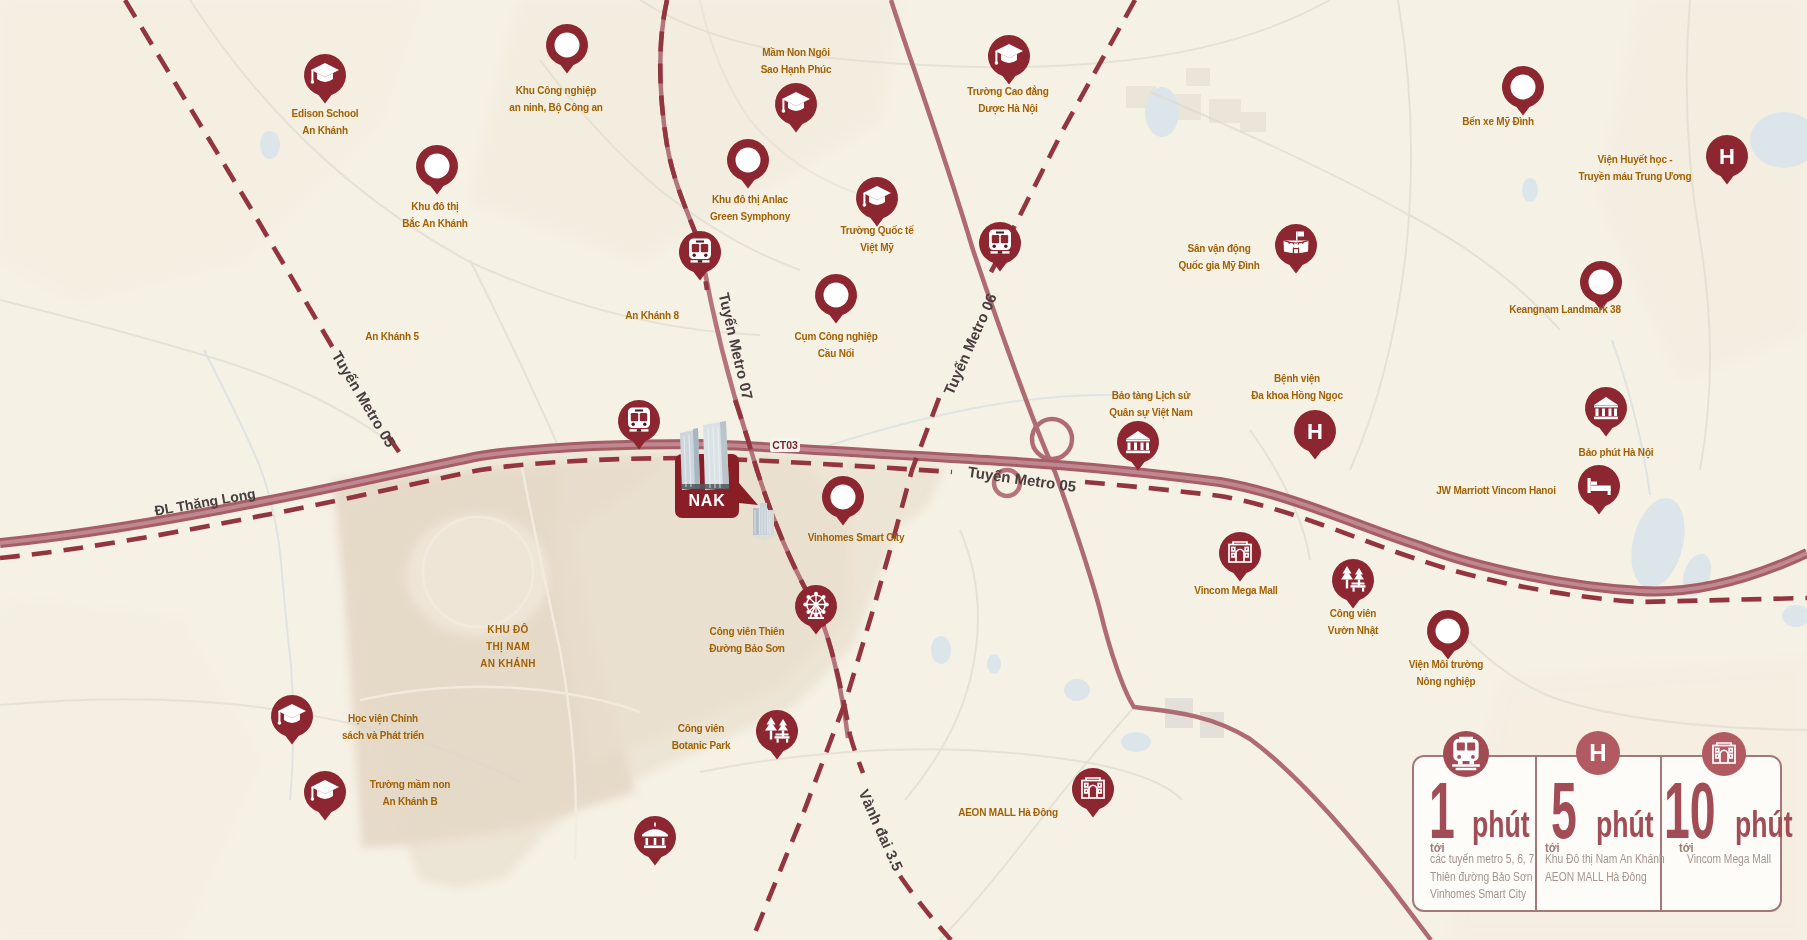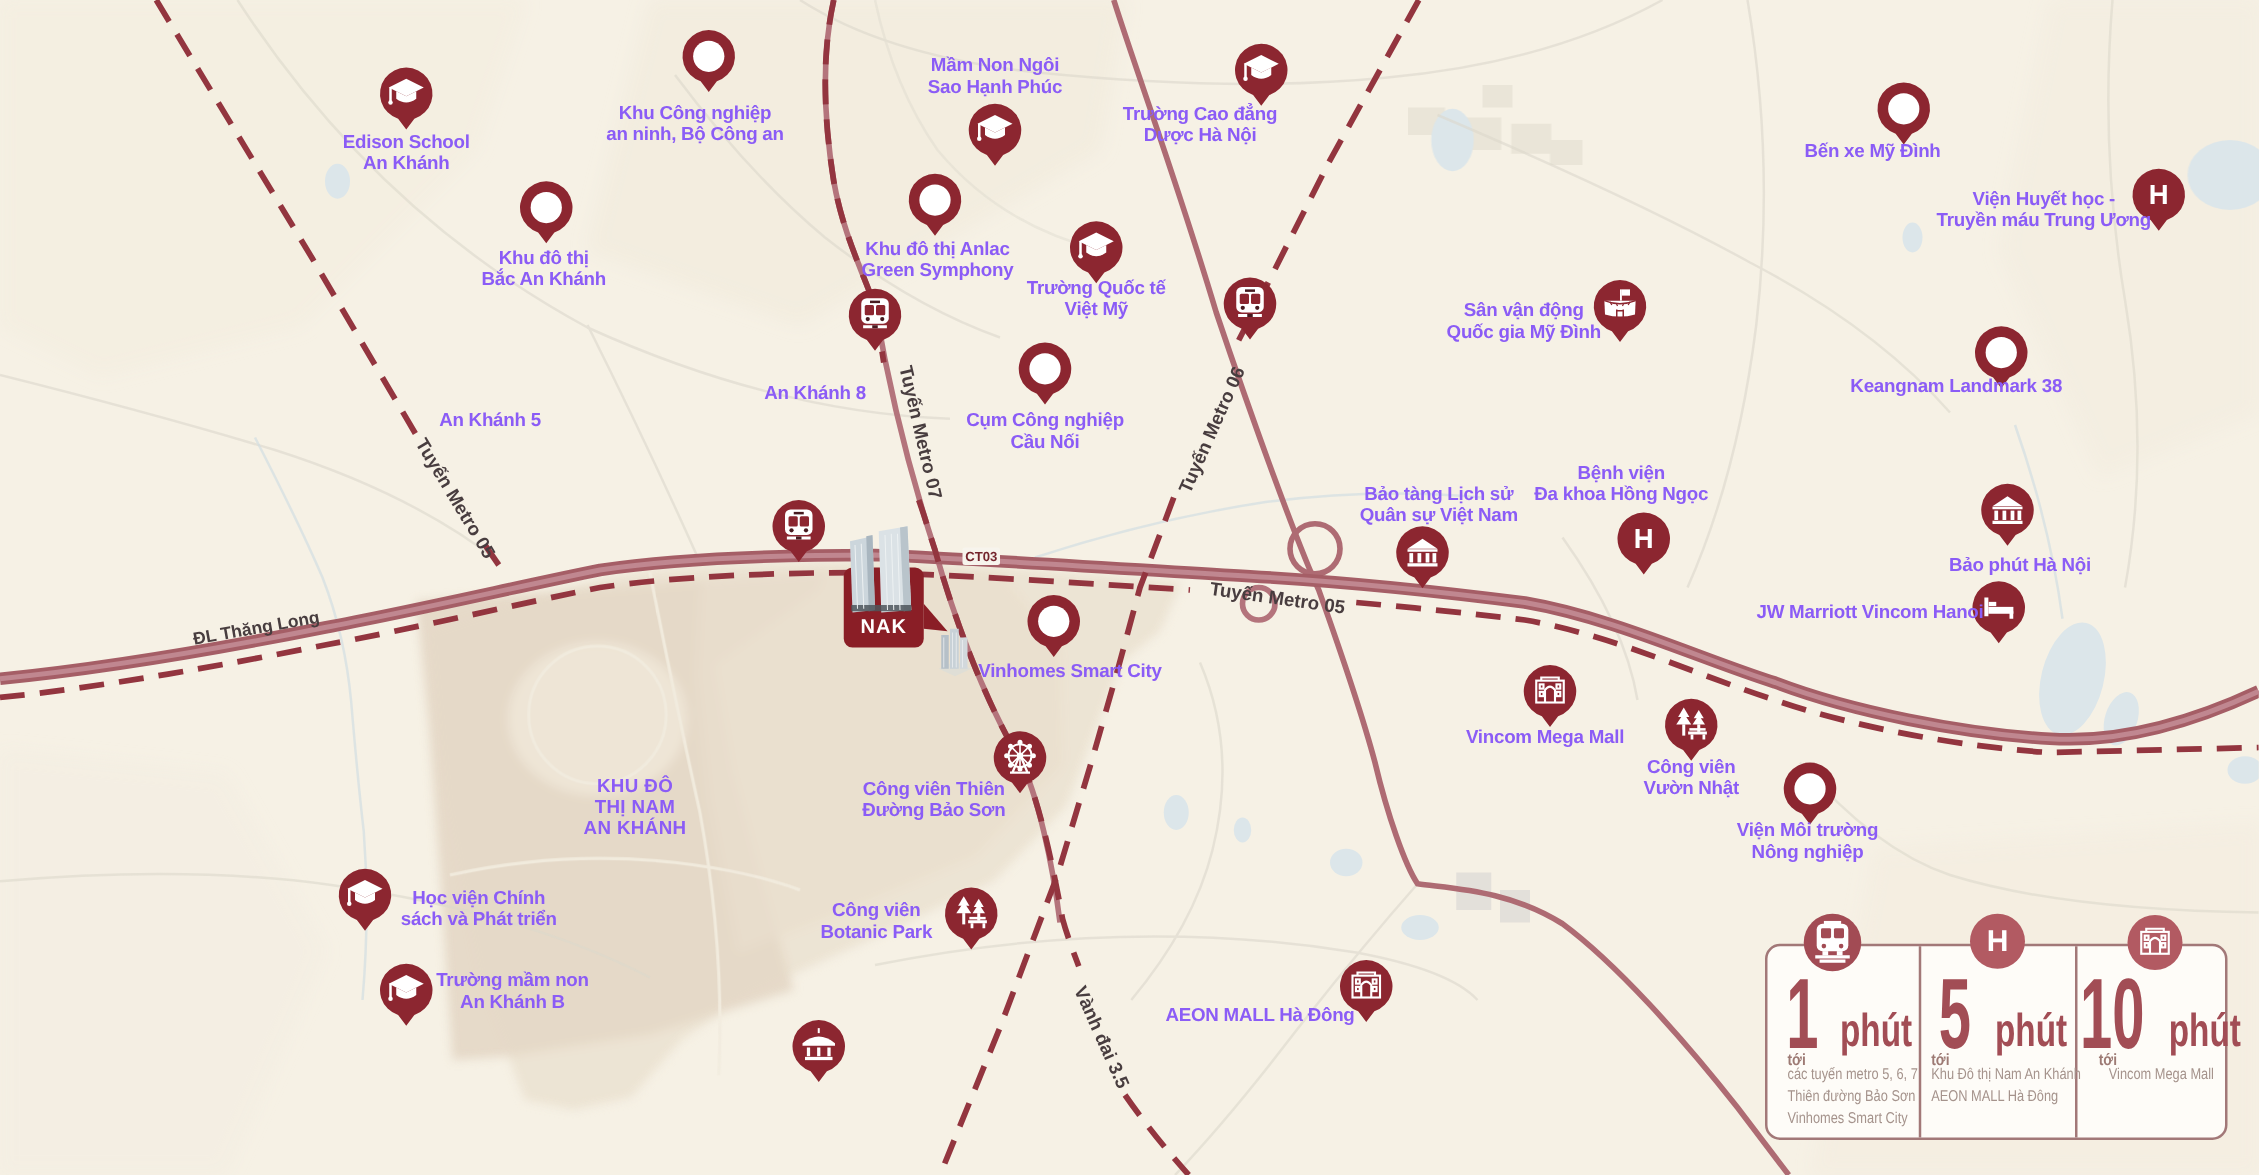--- a/index.html
+++ b/index.html
@@ -1,18 +1,18 @@
 <!DOCTYPE html>
 <html><head>
 <meta charset="utf-8">
 <style>
 html,body{margin:0;padding:0}
 body{width:1807px;height:940px;position:relative;font-family:"Liberation Sans",sans-serif;background:#f6f1e5;overflow:hidden}
 svg{position:absolute;left:0;top:0}
-.lbl{position:absolute;transform:translate(-50%,-50%);font-weight:bold;font-size:15px;line-height:17px;color:#8b5cf6;text-align:center;letter-spacing:-.2px;white-space:nowrap}
+.lbl{position:absolute;transform:translate(-50%,-50%);font-weight:bold;font-size:10px;line-height:17px;color:#a16207;text-align:center;letter-spacing:-.2px;white-space:nowrap}
 .rl{position:absolute;font-weight:bold;font-size:15px;color:#483d3f;white-space:nowrap}
 </style>
 </head>
 <body>
 
 <svg width="1807" height="940" viewBox="0 0 1807 940">
 <filter id="soft" x="-20%" y="-20%" width="140%" height="140%">
       <feGaussianBlur stdDeviation="7"></feGaussianBlur>
     </filter>
 <filter id="soft2" x="-20%" y="-20%" width="140%" height="140%">
@@ -386,21 +386,21 @@
 <path d="M755,510 L755,534 M762,506 L762,534 M765,506 L765,534 M770,512 L770,534" stroke="#e8ecee" stroke-width="0.7" fill="none"></path>
 </g>
 </svg>
 
 <div class="lbl" style="left:325px;top:122px">Edison School<br>An Khánh</div>
 
 <div class="lbl" style="left:556px;top:99px">Khu Công nghiệp<br>an ninh, Bộ Công an</div>
 
 <div class="lbl" style="left:796px;top:61px">Mầm Non Ngôi<br>Sao Hạnh Phúc</div>
 
-<div class="lbl" style="left:960px;top:100px">Trường Cao đẳng<br>Dược Hà Nội</div>
+<div class="lbl" style="left:1008px;top:100px">Trường Cao đẳng<br>Dược Hà Nội</div>
 
 <div class="lbl" style="left:1498px;top:121px">Bến xe Mỹ Đình</div>
 
 <div class="lbl" style="left:1635px;top:168px">Viện Huyết học -<br>Truyền máu Trung Ương</div>
 
 <div class="lbl" style="left:435px;top:215px">Khu đô thị<br>Bắc An Khánh</div>
 
 <div class="lbl" style="left:750px;top:208px">Khu đô thị Anlac<br>Green Symphony</div>
 
 <div class="lbl" style="left:877px;top:239px">Trường Quốc tế<br>Việt Mỹ</div>

